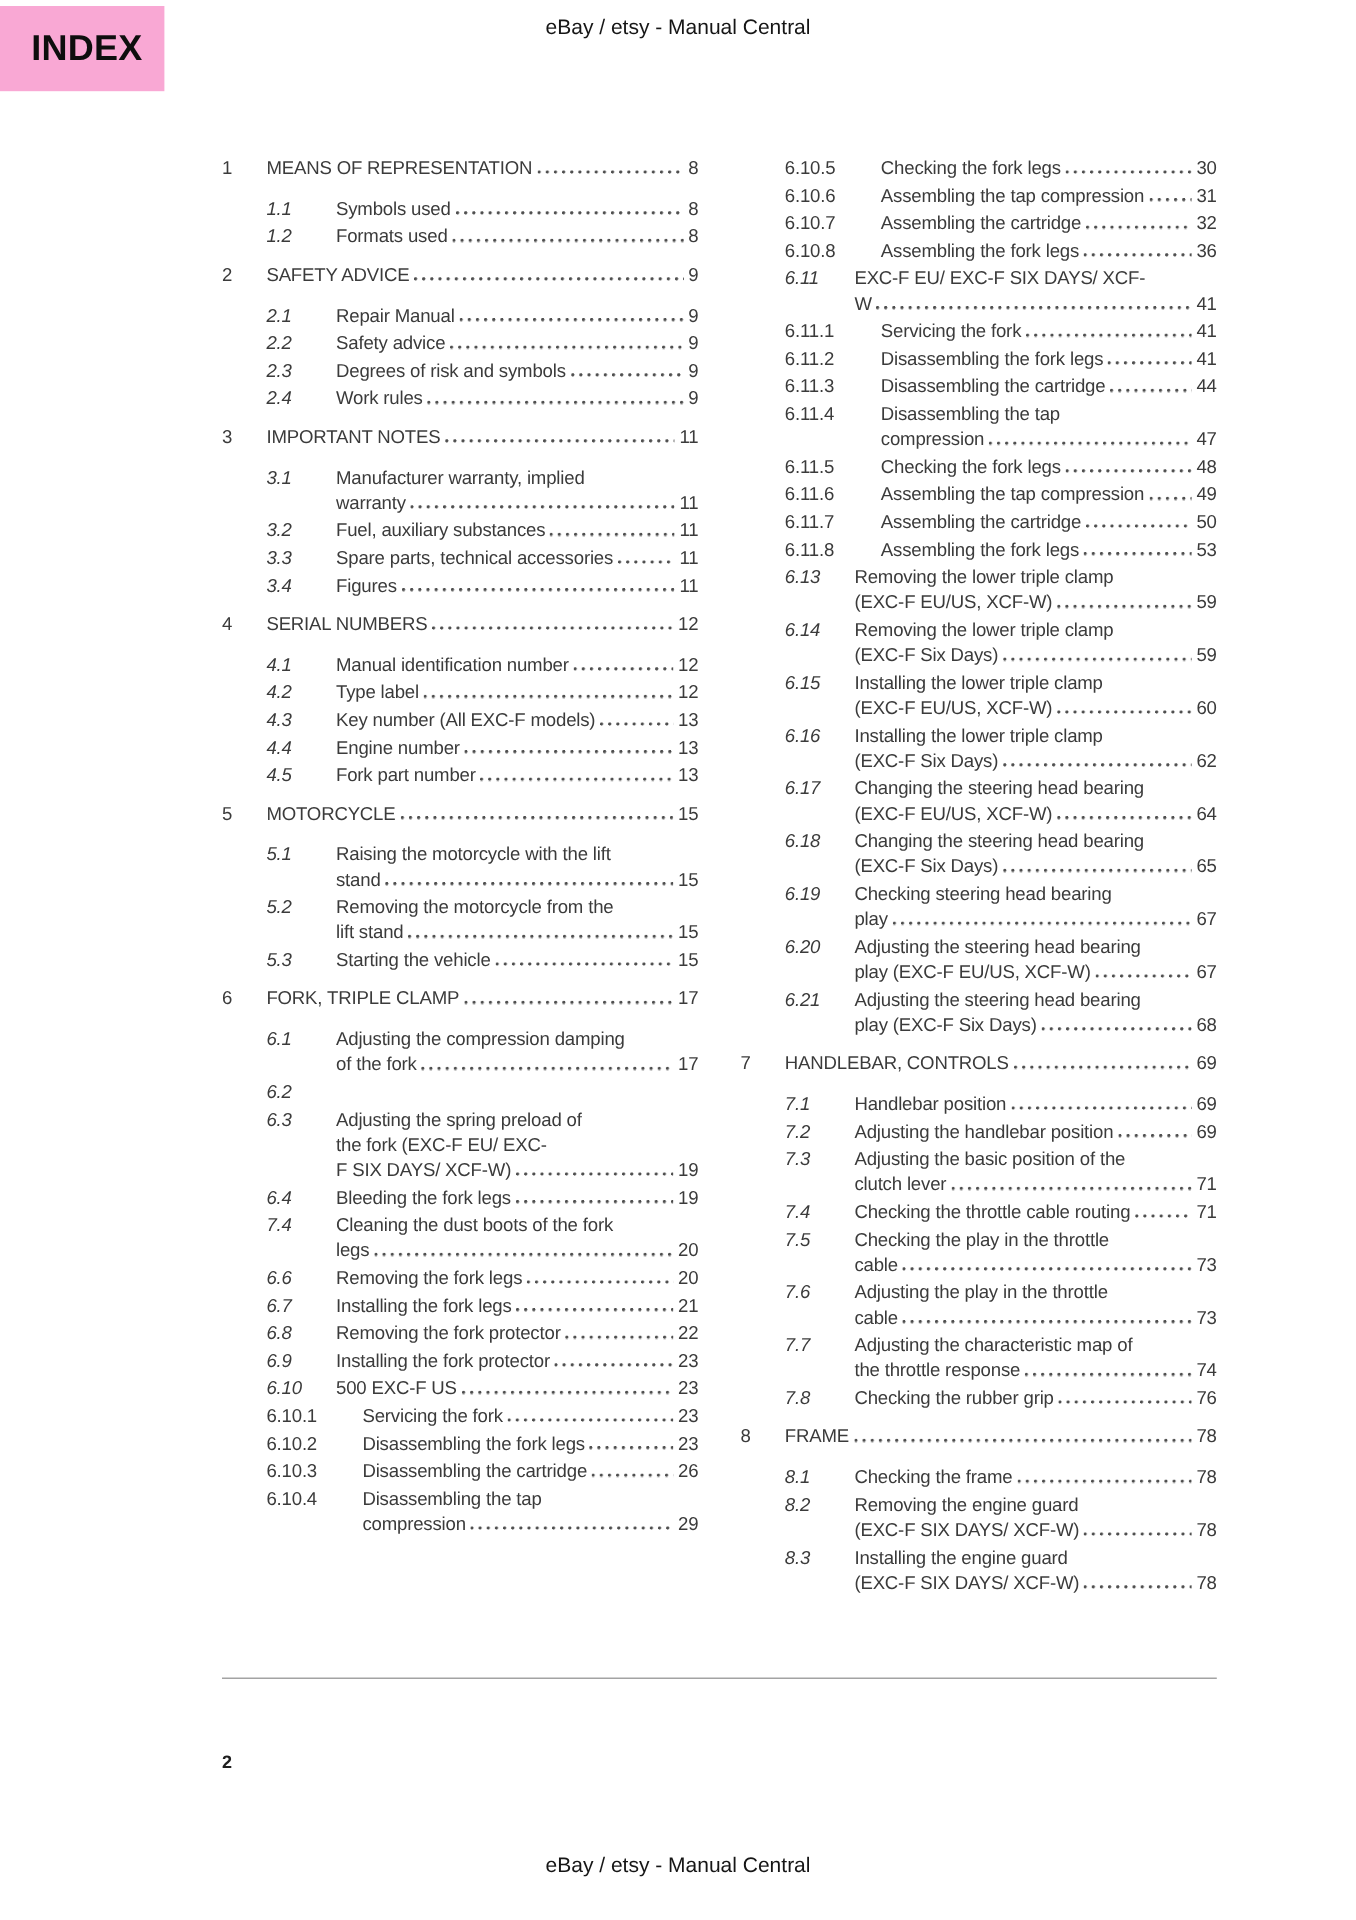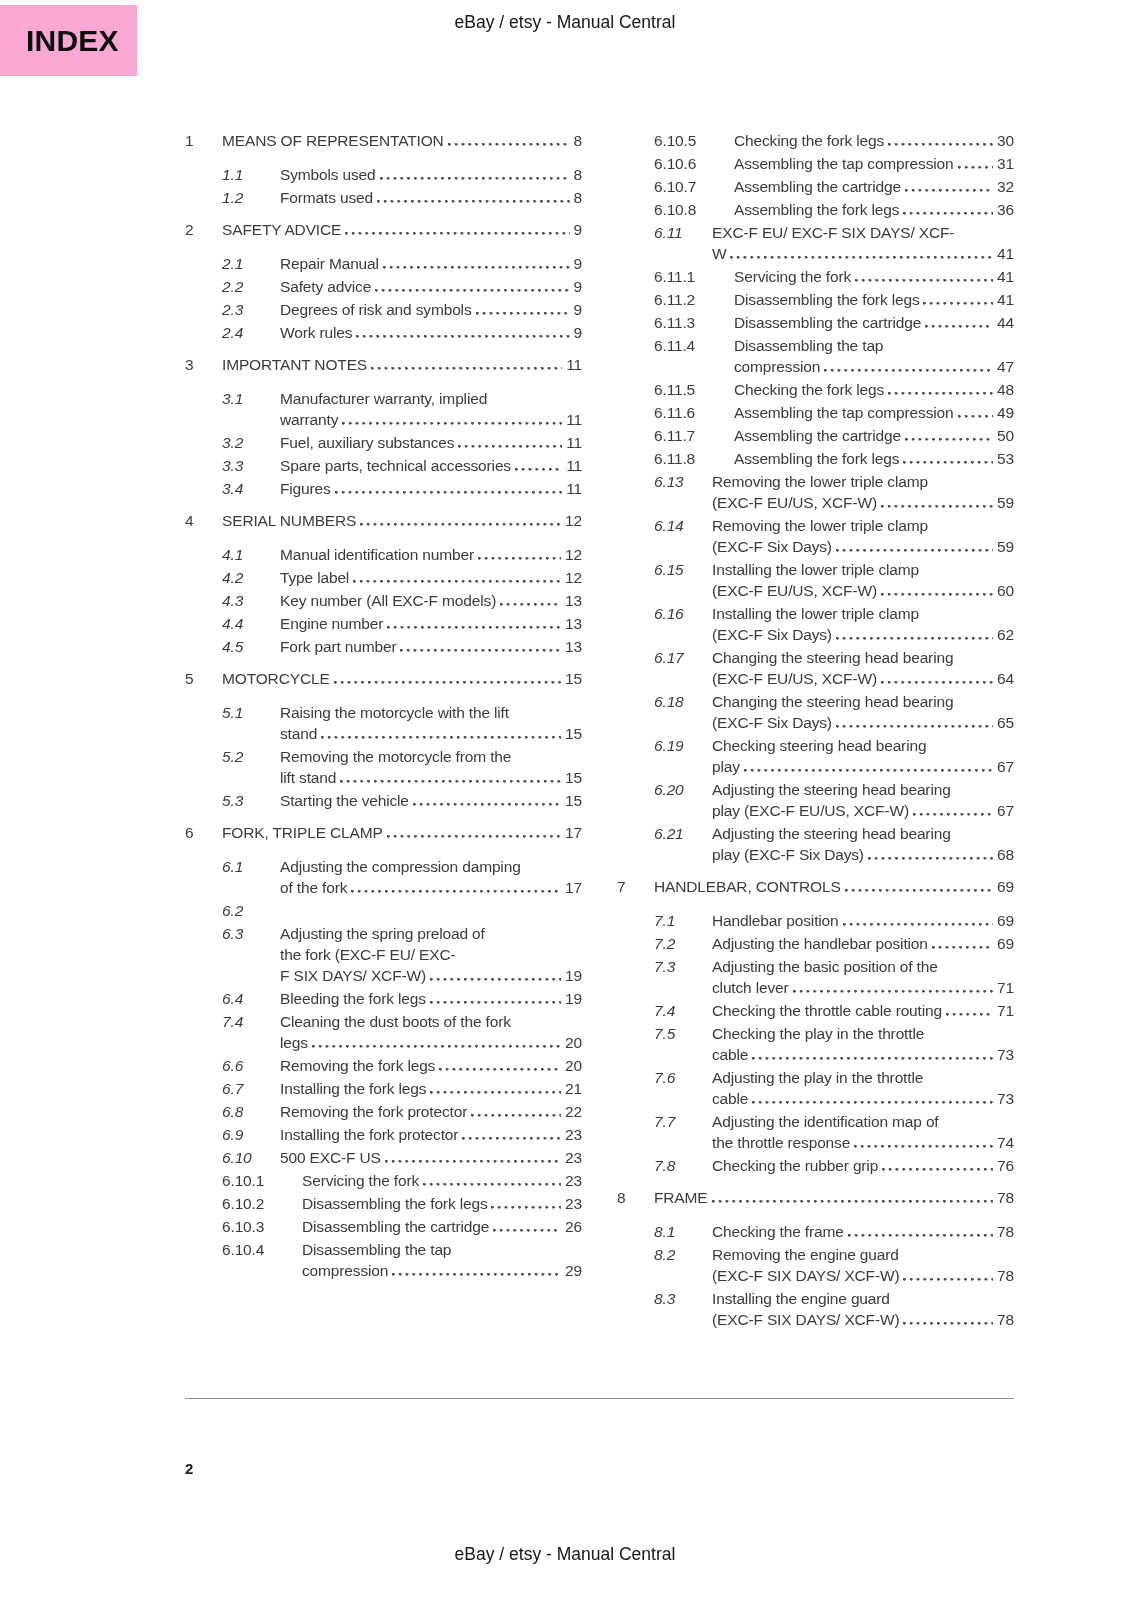--- a/index.html
+++ b/index.html
@@ -752,21 +752,21 @@
           <div class="line last">
             <span class="txt">cable</span>
             <span class="leader"></span>
             <span class="pg">73</span>
           </div>
         </div>
       </div>
       <div class="entry lvl2">
         <span class="num">7.7</span>
         <div class="body">
-          <div class="line">Adjusting the identification map of</div>
+          <div class="line">Adjusting the characteristic map of</div>
           <div class="line last">
             <span class="txt">the throttle response</span>
             <span class="leader"></span>
             <span class="pg">74</span>
           </div>
         </div>
       </div>
       <div class="entry lvl2">
         <span class="num">7.8</span>
         <div class="body">

